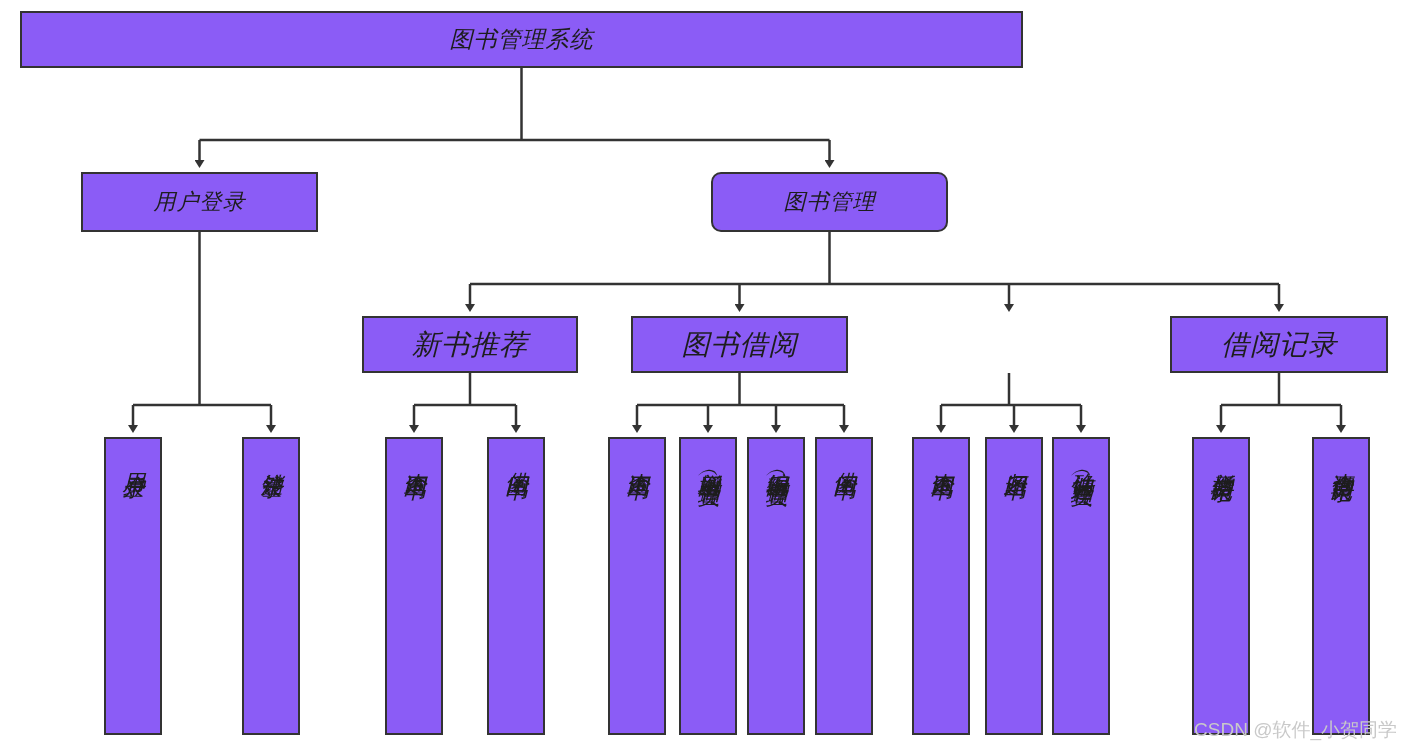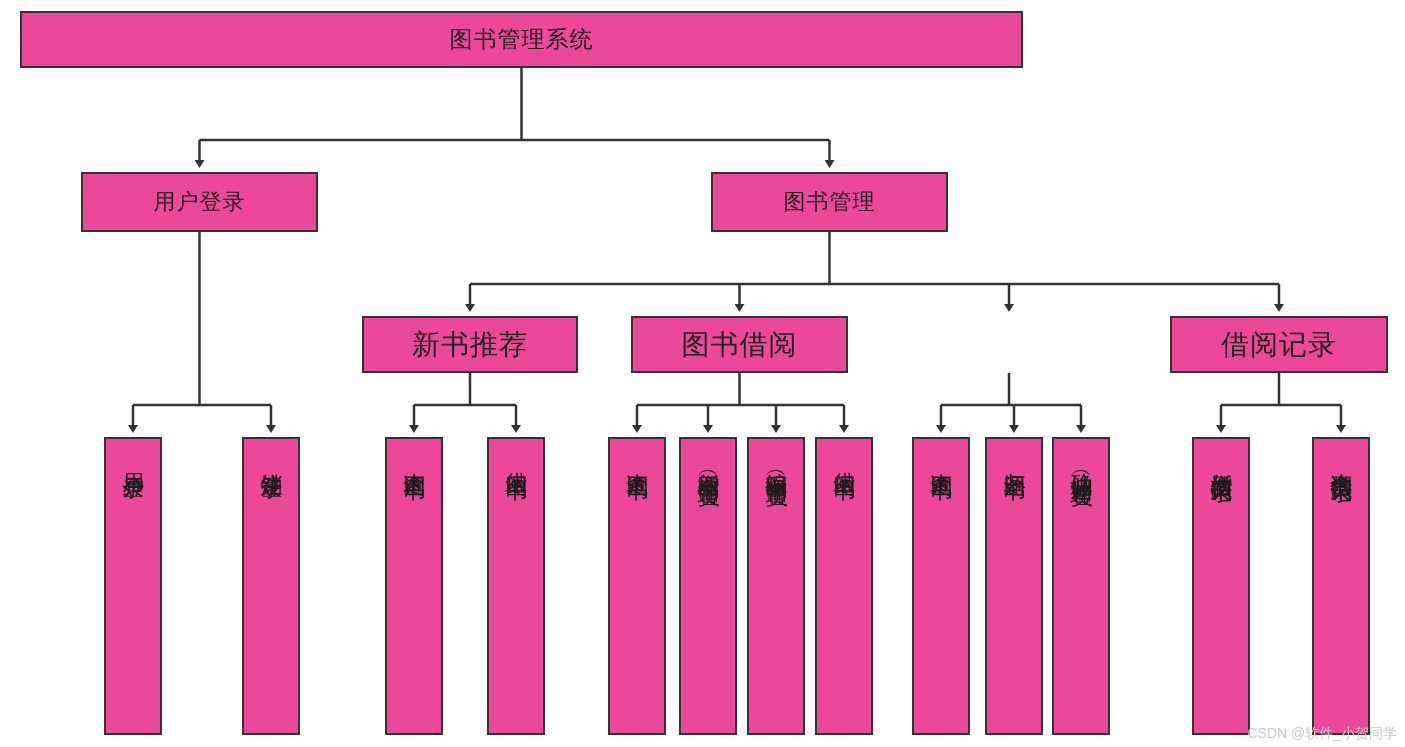--- a/index.html
+++ b/index.html
@@ -24,25 +24,26 @@
     left: 0;
     top: 0;
     width: 1405px;
     height: 747px;
     pointer-events: none;
   }
   .node {
     position: absolute;
     box-sizing: border-box;
     border: 2.5px solid #333333;
-    background: #ec4899;
+    background: #8b5cf6;
     display: flex;
     align-items: center;
     justify-content: center;
     z-index: 2;
+    font-style: italic;
   }
   .node-label {
     font-size: 22px;
     line-height: 1.25;
     color: #1d1d1d;
     letter-spacing: 1px;
     white-space: nowrap;
     text-align: center;
   }
   
@@ -61,21 +62,21 @@
     font-size: 22px;
     line-height: 1.22;
     letter-spacing: 2px;
     white-space: normal;
     max-height: 100%;
   }
   .watermark {
     position: absolute;
     right: 8px;
     bottom: 4px;
-    font-size: 14px;
+    font-size: 19px;
     color: #c9c9c9;
     white-space: nowrap;
     z-index: 3;
     font-family: "Liberation Sans", "DejaVu Sans", sans-serif;
   }
 </style>
 </head>
 <body>
 
 <div id="canvas">
@@ -124,21 +125,21 @@
   </svg>
 
   <div class="node level-root" style="left: 20px; top: 11px; width: 1003px; height: 57px;">
     <span class="node-label">图书管理系统</span>
   </div>
 
   <div class="node level-2" style="left: 81px; top: 172px; width: 237px; height: 60px;">
     <span class="node-label">用户登录</span>
   </div>
 
-  <div class="node level-2" style="left: 711px; top: 172px; width: 237px; height: 60px;">
+  <div class="node level-2" style="left: 711px; top: 172px; width: 237px; height: 60px; border-radius: 10px;">
     <span class="node-label">图书管理</span>
   </div>
 
   <div class="node level-3" style="left: 362px; top: 316px; width: 216px; height: 57px;">
     <span class="node-label">新书推荐</span>
   </div>
 
   <div class="node level-3" style="left: 631px; top: 316px; width: 217px; height: 57px;">
     <span class="node-label">图书借阅</span>
   </div>

